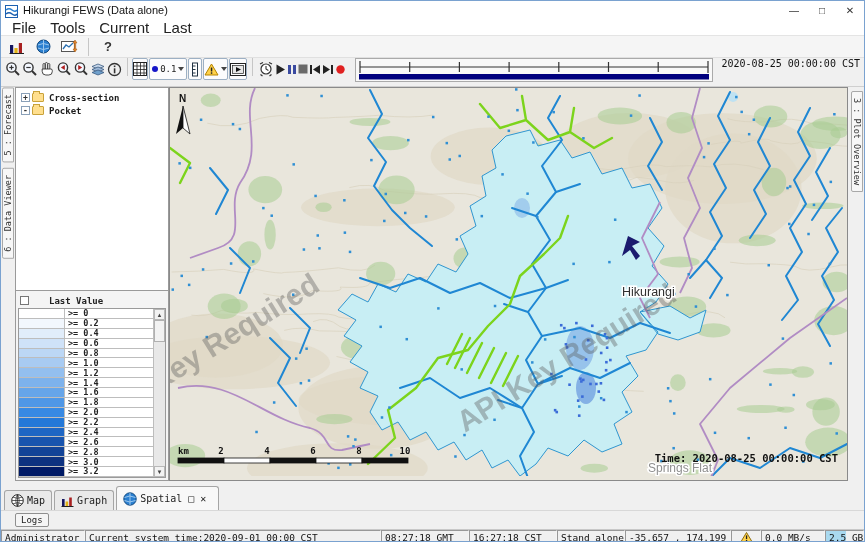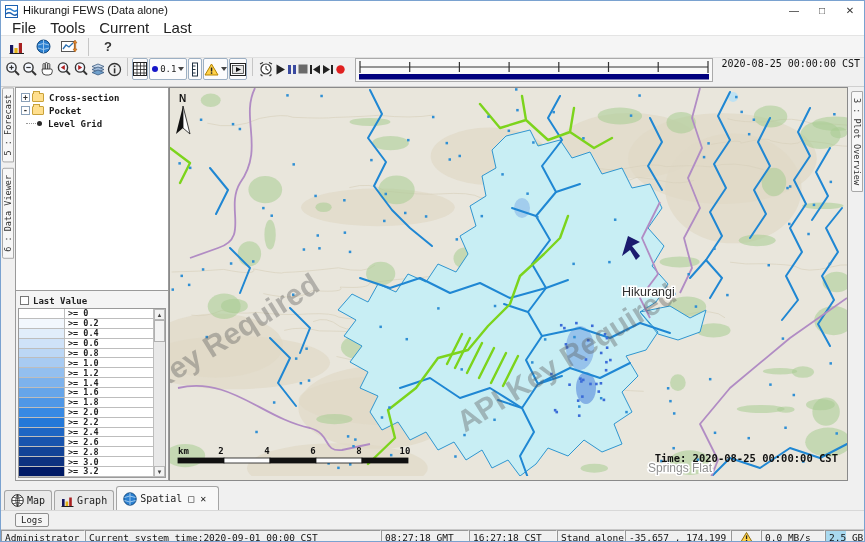--- a/index.html
+++ b/index.html
@@ -37,21 +37,21 @@
   .treebox{flex:0 0 204px;background:#fff;border:1px solid #9a9a9a;overflow:hidden;padding:3px 0 0 2px}
   .trow{display:flex;align-items:center;height:13px;font-family:"DejaVu Sans Mono",monospace;font-size:9px;font-weight:bold;color:#1c1c1c;white-space:nowrap}
   .exp{width:9px;height:9px;border:1px solid #8aa0b8;background:#fff;font-size:8px;line-height:7px;text-align:center;color:#333;margin:0 2px 0 3px;flex:0 0 9px}
   .folder{width:12px;height:9px;background:#ffdf8e;border:1px solid #c9a23a;border-radius:1px;margin-right:3px;position:relative;flex:0 0 12px}
   .folder::before{content:"";position:absolute;top:-3px;left:0;width:5px;height:2px;background:#ffdf8e;border:1px solid #c9a23a;border-bottom:none}
   .tline{width:10px;border-top:1px dotted #999;margin:0 1px 0 8px;flex:0 0 10px}
   .bullet{width:5px;height:5px;border-radius:50%;background:#2a2a2a;margin-right:4px;flex:0 0 5px}
   .tlabel{padding:0 2px}
   .tlabel.sel{background:#3875d6;color:#fff}
   .legendbox{flex:1;background:#f4f4f4;border:1px solid #9a9a9a;border-top:none;display:flex;flex-direction:column;padding:2px}
-  .legendhdr{height:15px;display:flex;align-items:center;gap:4px;font-family:"DejaVu Sans Mono",monospace;font-size:9px;font-weight:bold;color:#222;padding-left:2px}
+  .legendhdr{height:15px;display:flex;align-items:center;gap:20px;font-family:"DejaVu Sans Mono",monospace;font-size:9px;font-weight:bold;color:#222;padding-left:2px}
   .cb{width:9px;height:9px;border:1px solid #777;background:#fff}
   .legendwrap{flex:1;position:relative;border:1px solid #9a9a9a;background:#fff;overflow:hidden}
   .legendtable{position:absolute;left:0;top:0;right:12px;bottom:0;display:flex;flex-direction:column}
   .lrow{flex:1;display:flex;border-bottom:1px solid #bdbdbd;min-height:0}
   .lswatch{flex:0 0 46px;border-right:1px solid #bdbdbd}
   .llabel{flex:1;font-family:"DejaVu Sans Mono",monospace;font-size:8.5px;font-weight:bold;color:#222;padding-left:3px;display:flex;align-items:center}
   .lsb{position:absolute;right:0;top:0;bottom:0;width:12px;background:#e8e8e8;border-left:1px solid #bdbdbd;display:flex;flex-direction:column}
   .lsb-btn{height:11px;font-size:6px;text-align:center;line-height:11px;color:#444;background:#f2f2f2;border:1px solid #b8b8b8}
   .lsb-track{flex:1;position:relative}
   .lsb-thumb{position:absolute;top:0;left:0;right:0;height:22px;background:#f2f2f2;border:1px solid #b0b0b0}
@@ -293,25 +293,20 @@
       <div class="treebox" id="treebox">
           <div class="trow">
             <span class="exp">+</span>
             <span class="folder"></span>
             <span class="tlabel">Cross-section</span>
           </div>
           <div class="trow">
             <span class="exp">-</span>
             <span class="folder"></span>
             <span class="tlabel">Pocket</span>
-          </div>
-          <div class="trow">
-            <span class="tline"></span>
-            <span class="bullet"></span>
-            <span class="tlabel">Level Grid</span>
           </div>
         </div>
       <div class="legendbox">
         <div class="legendhdr">
           <span class="cb"></span>
           <span>Last Value</span>
         </div>
         <div class="legendwrap">
           <div class="legendtable" id="legendtable">
               <div class="lrow">

